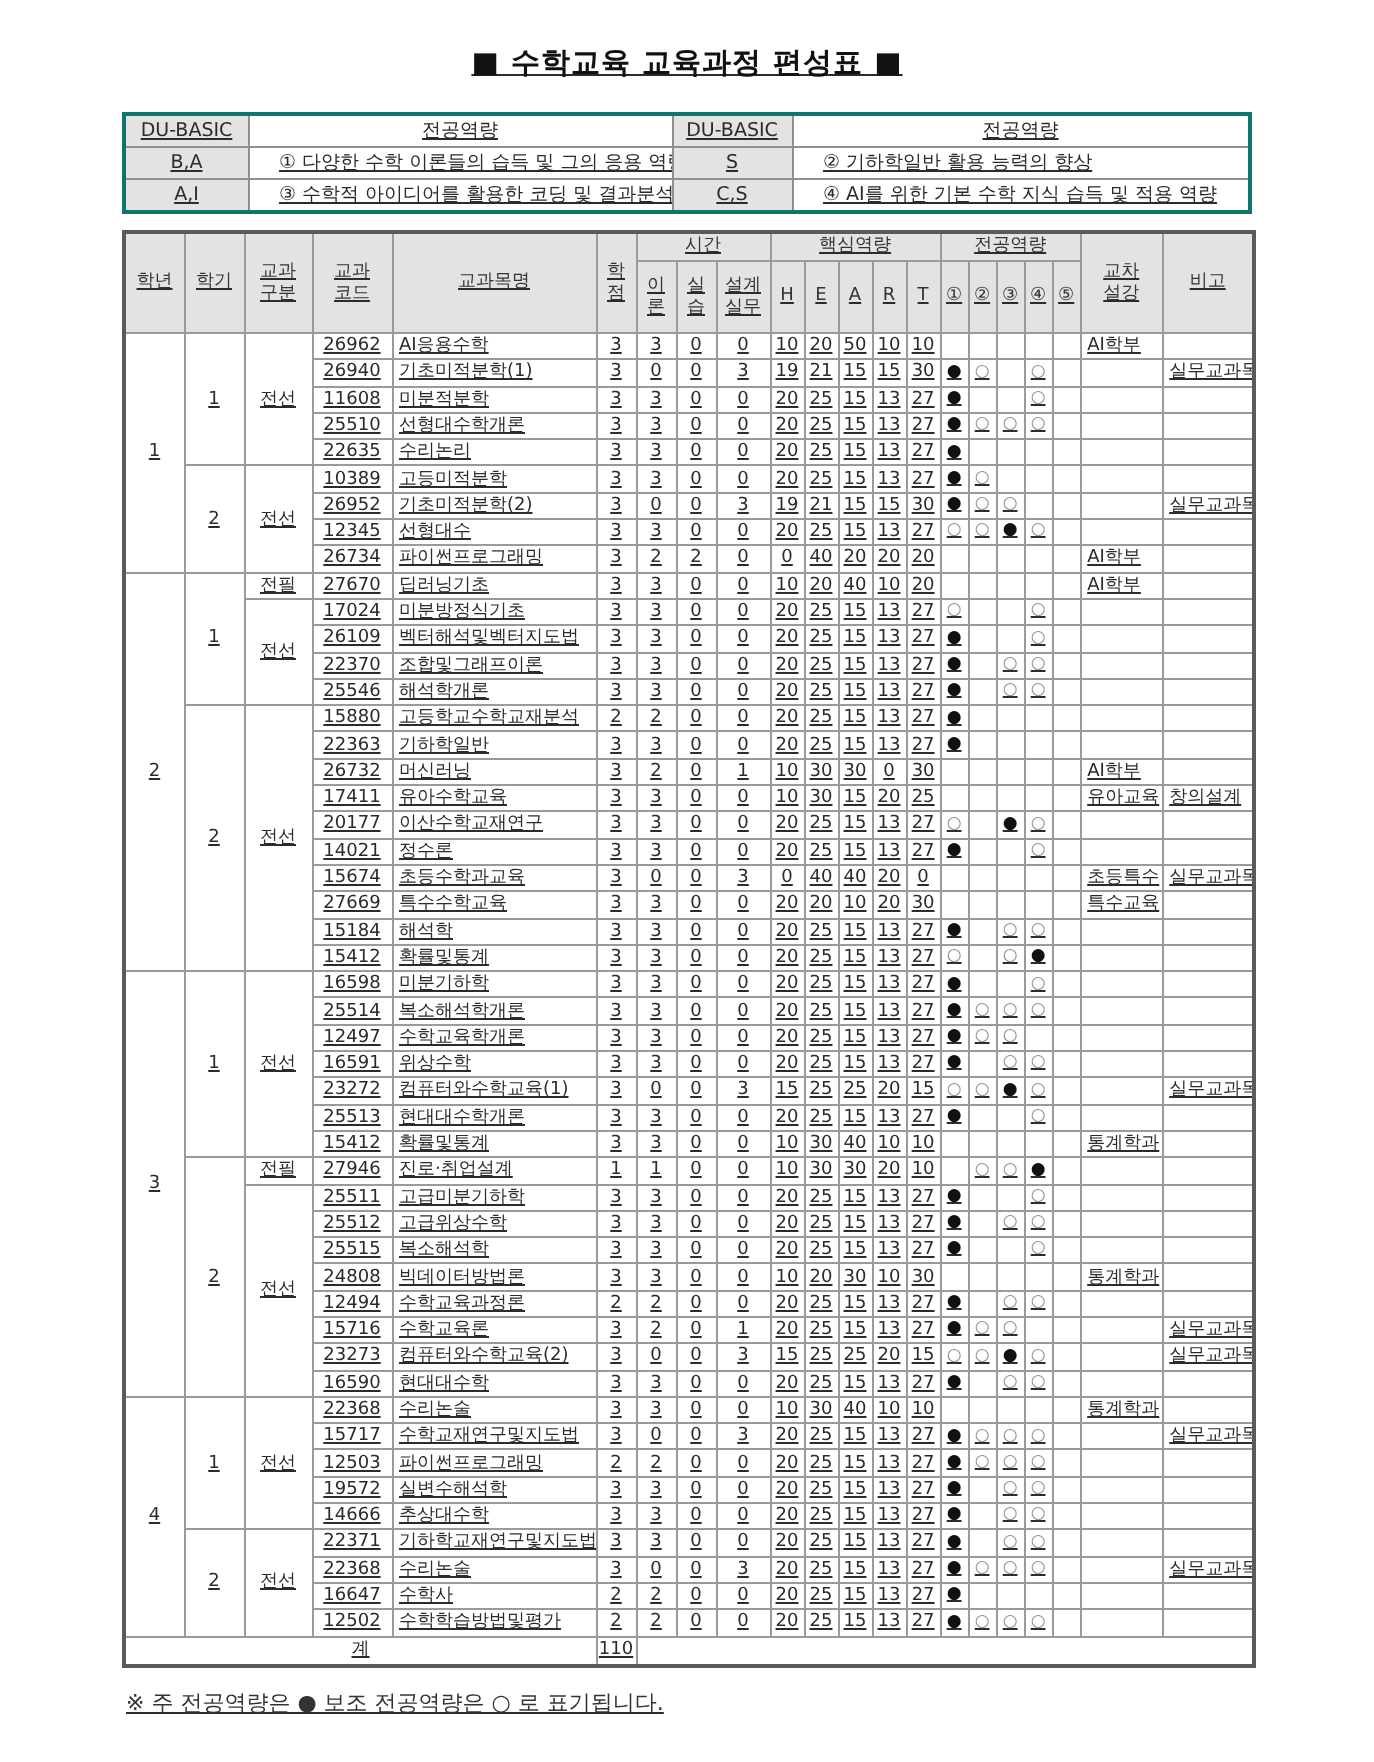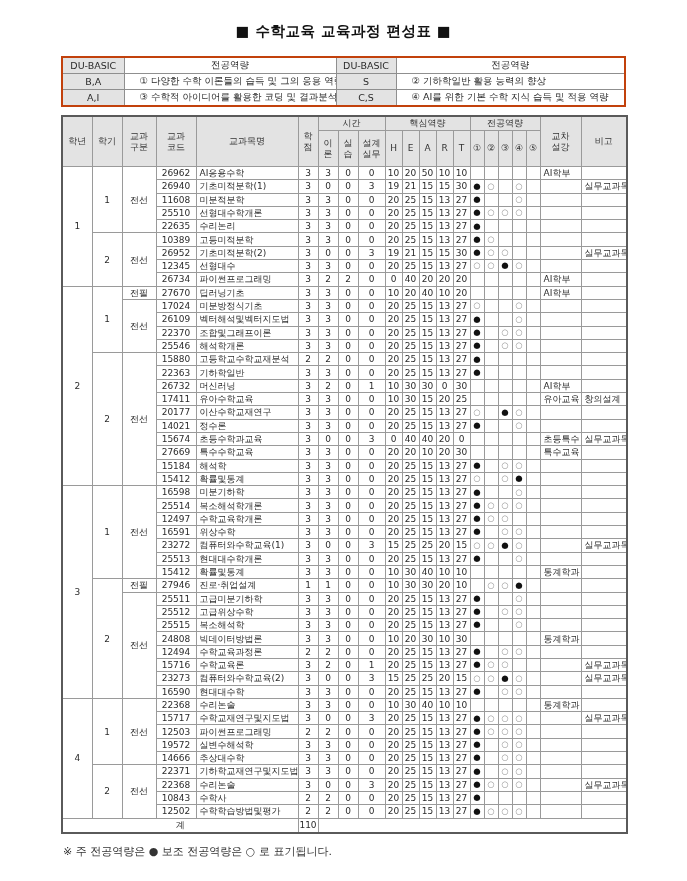--- a/index.html
+++ b/index.html
@@ -1,29 +1,29 @@
 <!DOCTYPE html>
 <html><head>
 <meta charset="utf-8">
 <style>
   html,body { margin:0; padding:0; }
   body {
     width:687px; height:881px; background:#ffffff; position:relative;
     font-family:"DejaVu Sans", sans-serif; color:#2b2b2b;
     -webkit-font-smoothing:antialiased;
   }
-  .page { position:absolute; inset:0; }
+  .page { position:absolute; inset:0;text-decoration:underline; }
   .title {
     text-align:center; font-weight:bold; font-size:14.5px; color:#111;
     margin-top:22px; letter-spacing:0.5px;
   }
   table { border-collapse:collapse; table-layout:fixed; }
 
   
-  .du-table { margin:15px 0 0 61px; width:563px; font-size:9.5px; border:2px solid #c2410c; }
+  .du-table { margin:15px 0 0 61px; width:563px; font-size:9.5px; border:2px solid #0f766e; }
   .du-table td { border:1px solid #8f8f8f; height:15px; text-align:center; padding:0 2px; overflow:hidden; white-space:nowrap; }
   .du-table td.hd { background:#e3e3e3; }
   .du-table td.desc { text-align:left; padding-left:15px; }
 
   
   .main-table { margin:8px 0 0 61px; width:566px; font-size:9px; border:2px solid #5a5a5a; }
   .main-table th, .main-table td {
     border:1px solid #9a9a9a; text-align:center; padding:0;
     overflow:hidden; white-space:nowrap; line-height:1.12;
   }
@@ -1091,21 +1091,21 @@
           <td>27</td>
           <td class="mk-f">●</td>
           <td class="mk-h">○</td>
           <td class="mk-h">○</td>
           <td class="mk-h">○</td>
           <td></td>
           <td class="left"></td>
           <td class="left">실무교과목</td>
         </tr>
         <tr>
-          <td>10843</td>
+          <td>16647</td>
           <td class="left">수학사</td>
           <td>2</td>
           <td>2</td>
           <td>0</td>
           <td>0</td>
           <td>20</td>
           <td>25</td>
           <td>15</td>
           <td>13</td>
           <td>27</td>

